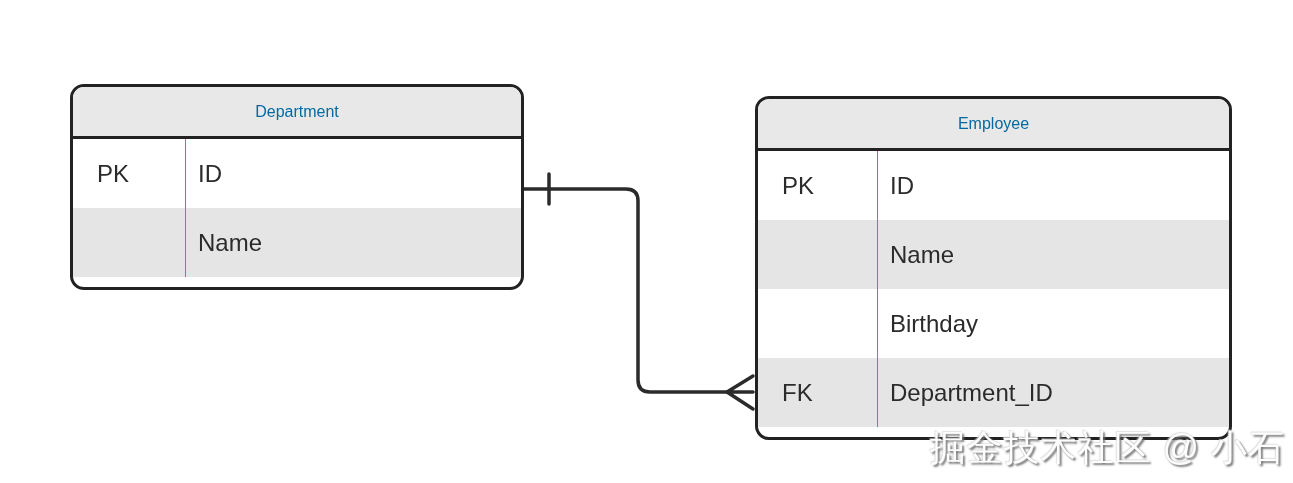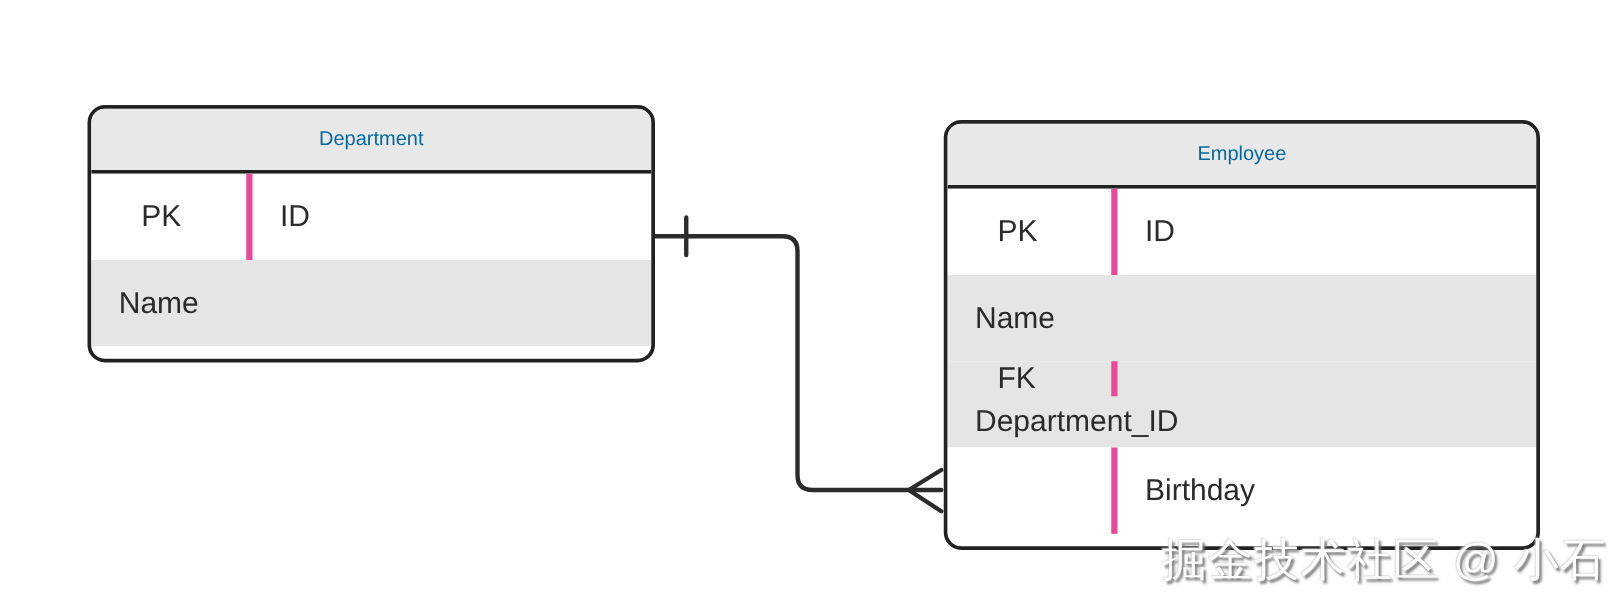--- a/index.html
+++ b/index.html
@@ -40,36 +40,35 @@
     align-items: center;
     justify-content: center;
     font-size: 16px;
     color: #0369a1;
   }
   .er-row {
     display: flex;
     height: 69px;
     background: #ffffff;
   }
-  .er-row.alt { background: #e5e5e5; flex-direction: column; }
+  .er-row.alt { background: #e5e5e5; }
   .key-cell {
     flex: 0 0 auto;
-    border-right: 5px solid #ec4899;
+    border-right: 1px solid #ec4899;
     display: flex;
     align-items: center;
     padding-left: 24px;
-    margin-left: 16px;
   }
   .department .key-cell { width: 113px; }
   .employee   .key-cell { width: 120px; }
   .field-cell {
     flex: 1 1 auto;
     display: flex;
     align-items: center;
-    padding-left: 22px;
+    padding-left: 12px;
   }
   .watermark {
     position: absolute;
     right: 8px;
     bottom: 10px;
     font-size: 36px;
     letter-spacing: 1px;
     color: #fdfdfd;
     text-shadow:
       2px 2px 2px rgba(110,110,110,0.9),
@@ -109,25 +108,25 @@
   <div class="er-table employee">
     <div class="er-header">Employee</div>
     <div class="er-row">
       <div class="key-cell">PK</div>
       <div class="field-cell">ID</div>
     </div>
     <div class="er-row alt">
       <div class="key-cell"></div>
       <div class="field-cell">Name</div>
     </div>
+    <div class="er-row">
+      <div class="key-cell"></div>
+      <div class="field-cell">Birthday</div>
+    </div>
     <div class="er-row alt">
       <div class="key-cell">FK</div>
       <div class="field-cell">Department_ID</div>
-    </div>
-    <div class="er-row">
-      <div class="key-cell"></div>
-      <div class="field-cell">Birthday</div>
     </div>
   </div>
 
   <div class="watermark">掘金技术社区 @ 小石</div>
 
 </div>
 
 </body></html>

